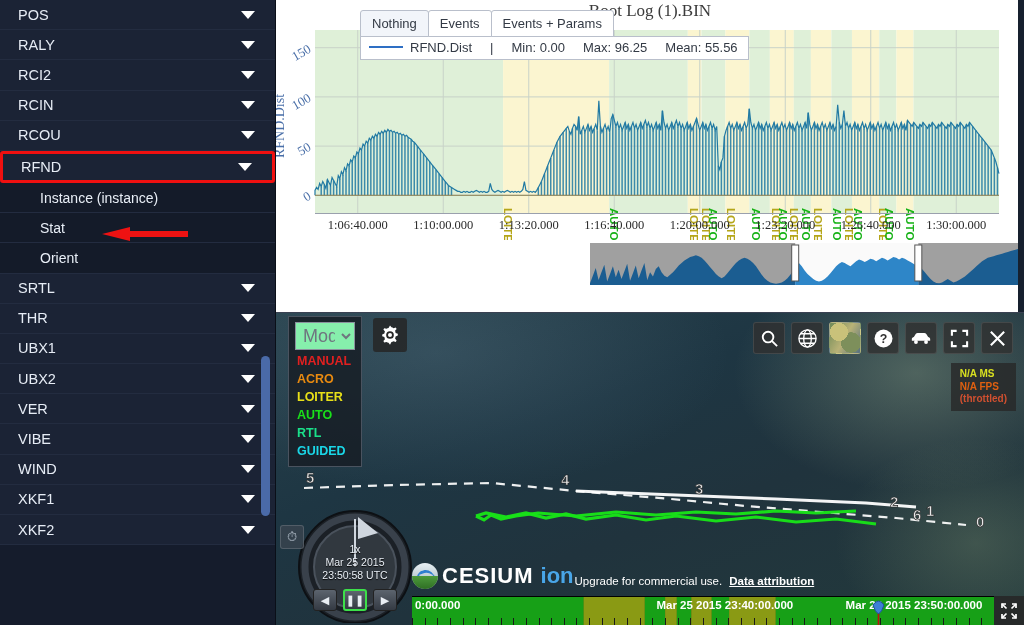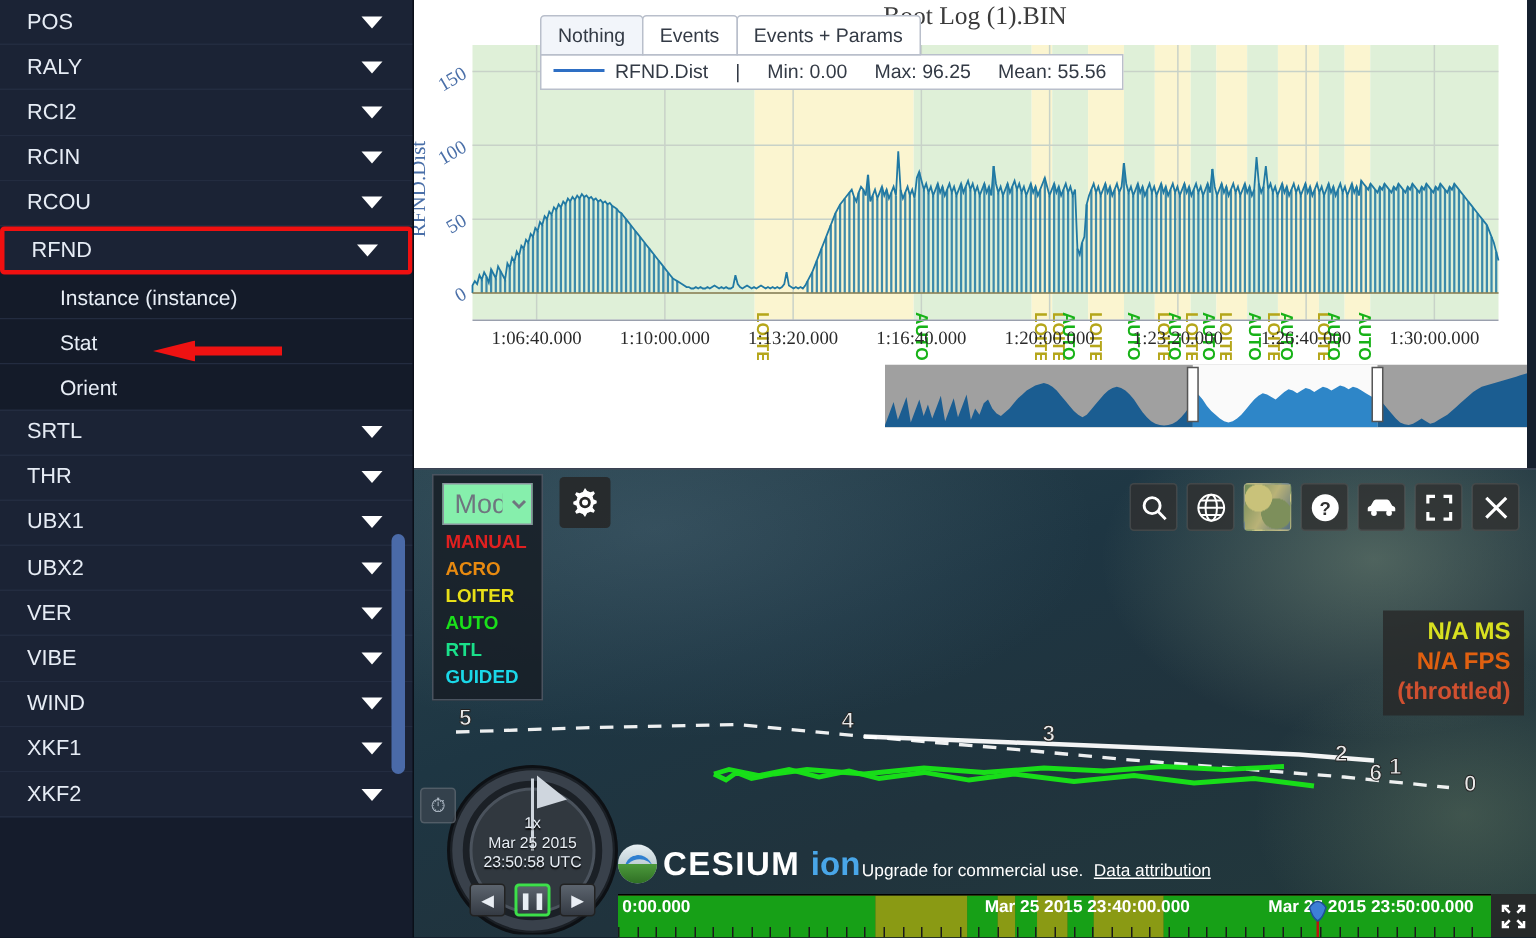--- a/index.html
+++ b/index.html
@@ -235,26 +235,25 @@
     background-image:
       radial-gradient(circle at 30% 30%, #c9c27a 0 30%, rgba(0,0,0,0) 31%),
       radial-gradient(circle at 70% 65%, #7d8f5b 0 35%, rgba(0,0,0,0) 36%),
       linear-gradient(120deg, #6f8a57, #b9b277 50%, #56707f);
   }
   
   #perf {
     position: absolute; right: 8px; top: 50px;
     background: rgba(38,38,38,0.78);
     padding: 5px 9px;
-    text-align: right;
-    font-size: 16px; font-weight: bold;
+    text-align: left;
+    font-size: 10px; font-weight: bold;
     line-height: 1.25;
     z-index: 12;
     font-family: "Liberation Sans", sans-serif;
-    margin-top: 44px;
   }
   
   #clock {
     position: absolute; left: 20px; bottom: 2px;
     width: 118px; height: 118px;
     z-index: 14;
   }
   #clock-icon {
     position: absolute; left: 4px; bottom: 76px;
     width: 24px; height: 24px;
@@ -307,21 +306,21 @@
     background: linear-gradient(#4c9a3c, #2f6f24);
   }
   #credit .logo-dot::before {
     content: ""; position: absolute; left: 3px; top: 7px; width: 20px; height: 9px;
     border-top: 3px solid #2f7fd0; border-radius: 50% / 100% 100% 0 0;
     transform: rotate(-10deg);
   }
   #cz-word { color: #fff; font-size: 22px; font-weight: bold; letter-spacing: 1px; }
   #cz-ion { color: #49a6e8; font-size: 22px; font-weight: bold; margin-left: 7px; }
   #cz-upgrade { color: #ffffff; font-size: 11.5px; margin-left: 1px; padding-bottom: 2px; }
-  #cz-attrib { color: #ffffff; font-size: 11.5px; margin-left: 7px; padding-bottom: 2px; text-decoration: underline; cursor: pointer; }
+  #cz-attrib { color: #ffffff; font-size: 11.5px; margin-left: 7px; padding-bottom: 2px; text-decoration: underline; cursor: pointer; font-weight: bold; }
 
   
   #timeline {
     position: absolute; left: 136px; bottom: 0;
     right: 30px; height: 29px;
     background: #586416;
     border-top: 1px solid #000;
     overflow: hidden;
     z-index: 13;
   }

